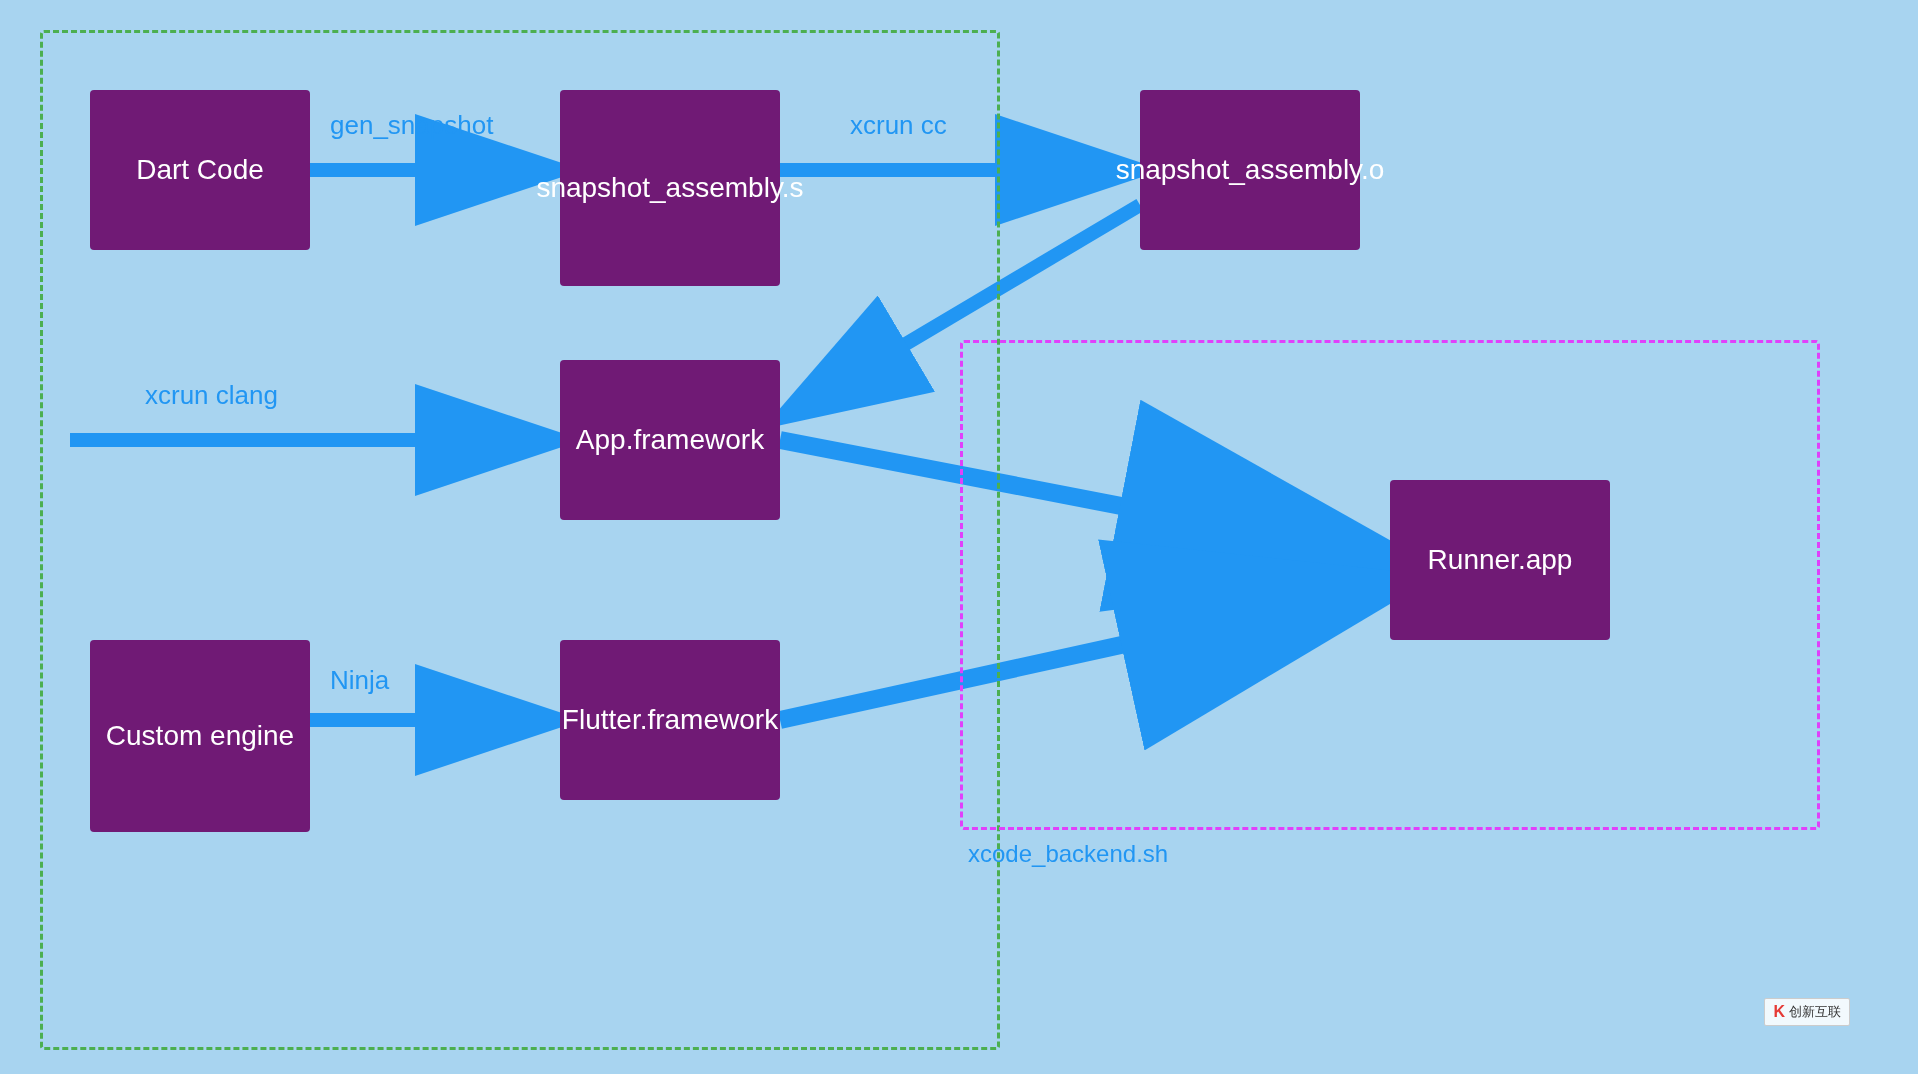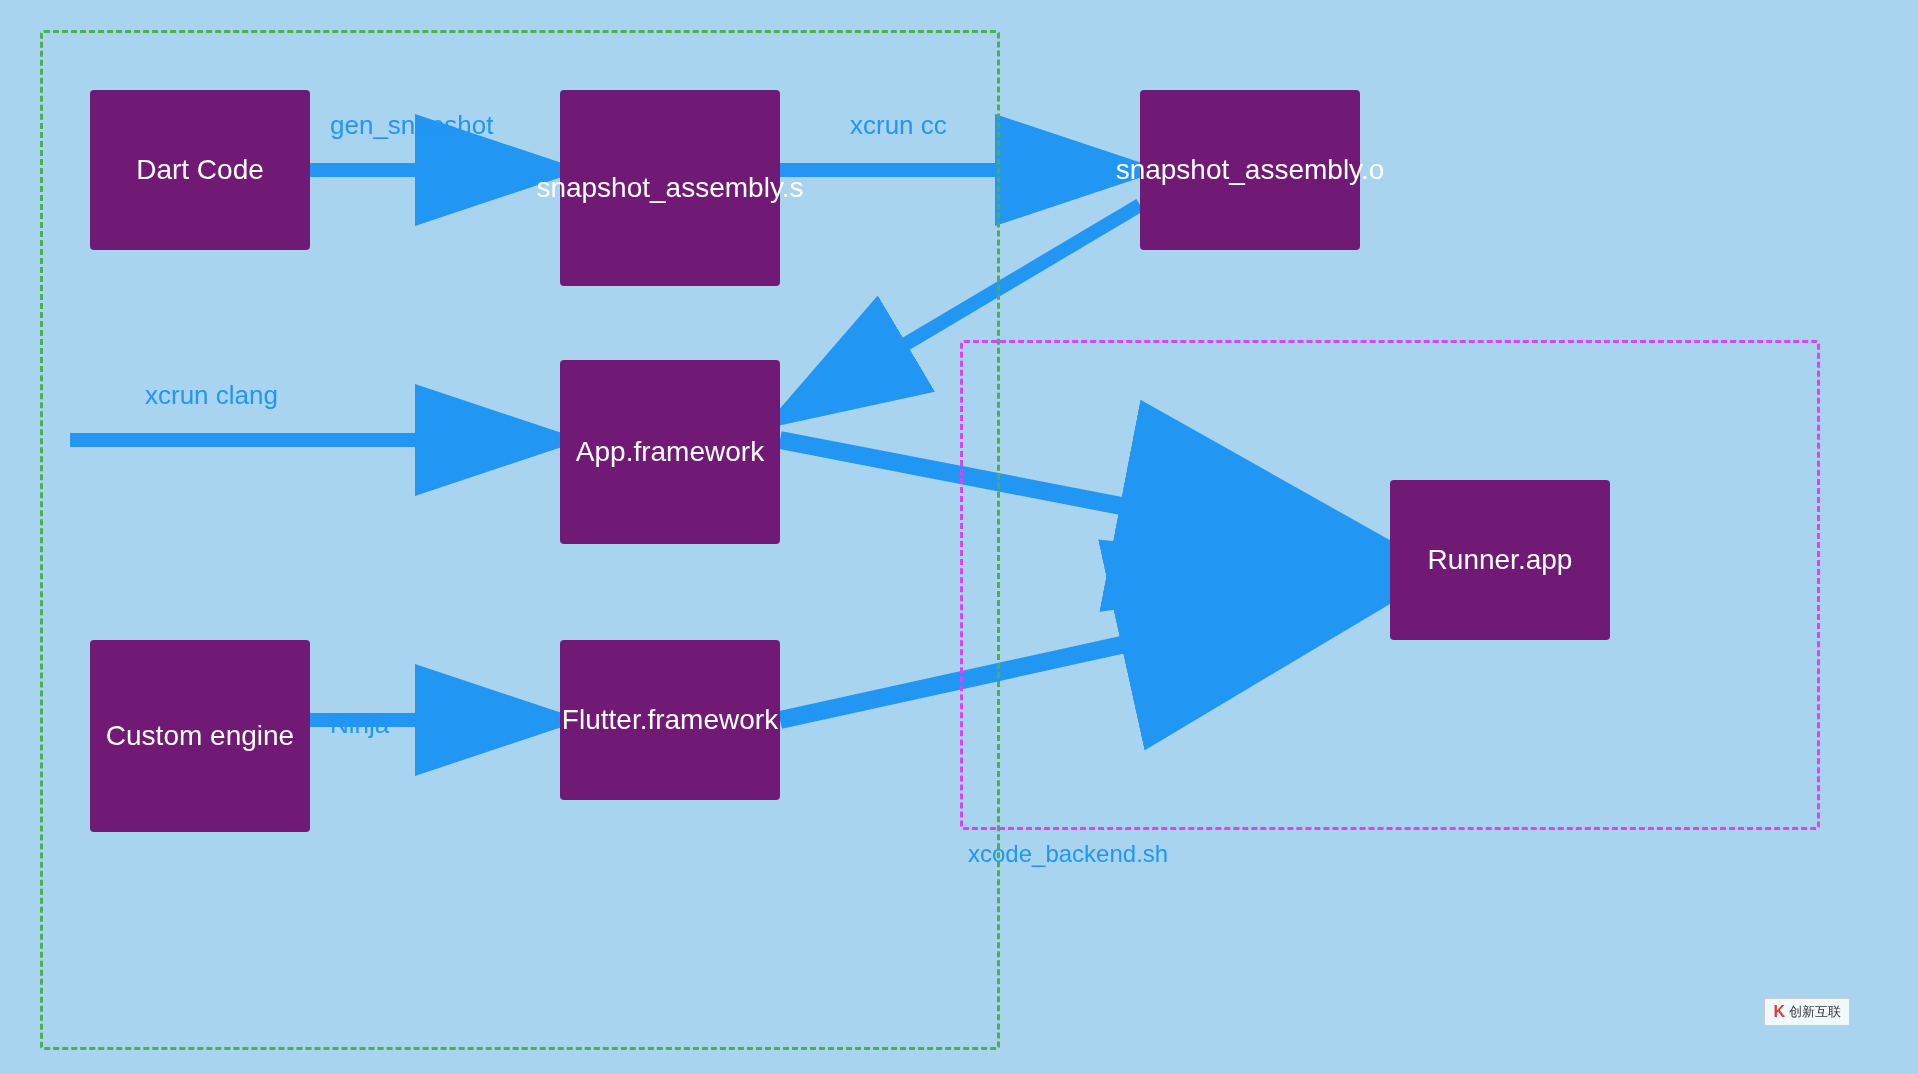--- a/index.html
+++ b/index.html
@@ -133,21 +133,21 @@
   </div>
 
   <div class="node" style="left:530px; top:70px; width:220px; height:196px;">
     <span>snapshot_assembly.s</span>
   </div>
 
   <div class="node" style="left:1110px; top:70px; width:220px; height:160px;">
     <span>snapshot_assembly.o</span>
   </div>
 
-  <div class="node" style="left:530px; top:340px; width:220px; height:184px;">
+  <div class="node" style="left:530px; top:340px; width:220px; height:160px;">
     <span>App.framework</span>
   </div>
 
   <div class="node" style="left:1360px; top:460px; width:220px; height:160px;">
     <span>Runner.app</span>
   </div>
 
   <div class="node" style="left:60px; top:620px; width:220px; height:192px;">
     <span>Custom engine</span>
   </div>
@@ -161,21 +161,21 @@
   </div>
 
   <div class="arrow-label" style="left:820px; top:90px;">
     <span>xcrun cc</span>
   </div>
 
   <div class="arrow-label" style="left:115px; top:360px;">
     <span>xcrun clang</span>
   </div>
 
-  <div class="arrow-label" style="left:300px; top:645px;margin-top:44px;">
+  <div class="arrow-label" style="left:300px; top:645px;">
     <span>Ninja</span>
   </div>
 
   <div class="arrow-label" style="left:938px; top:820px; font-size:24px;text-align:center;">
     <span>xcode_backend.sh</span>
   </div>
 
   <div class="watermark">
     <span style="color:#e53935; font-weight:bold; font-size:16px;">K</span>
     <span>创新互联</span>

